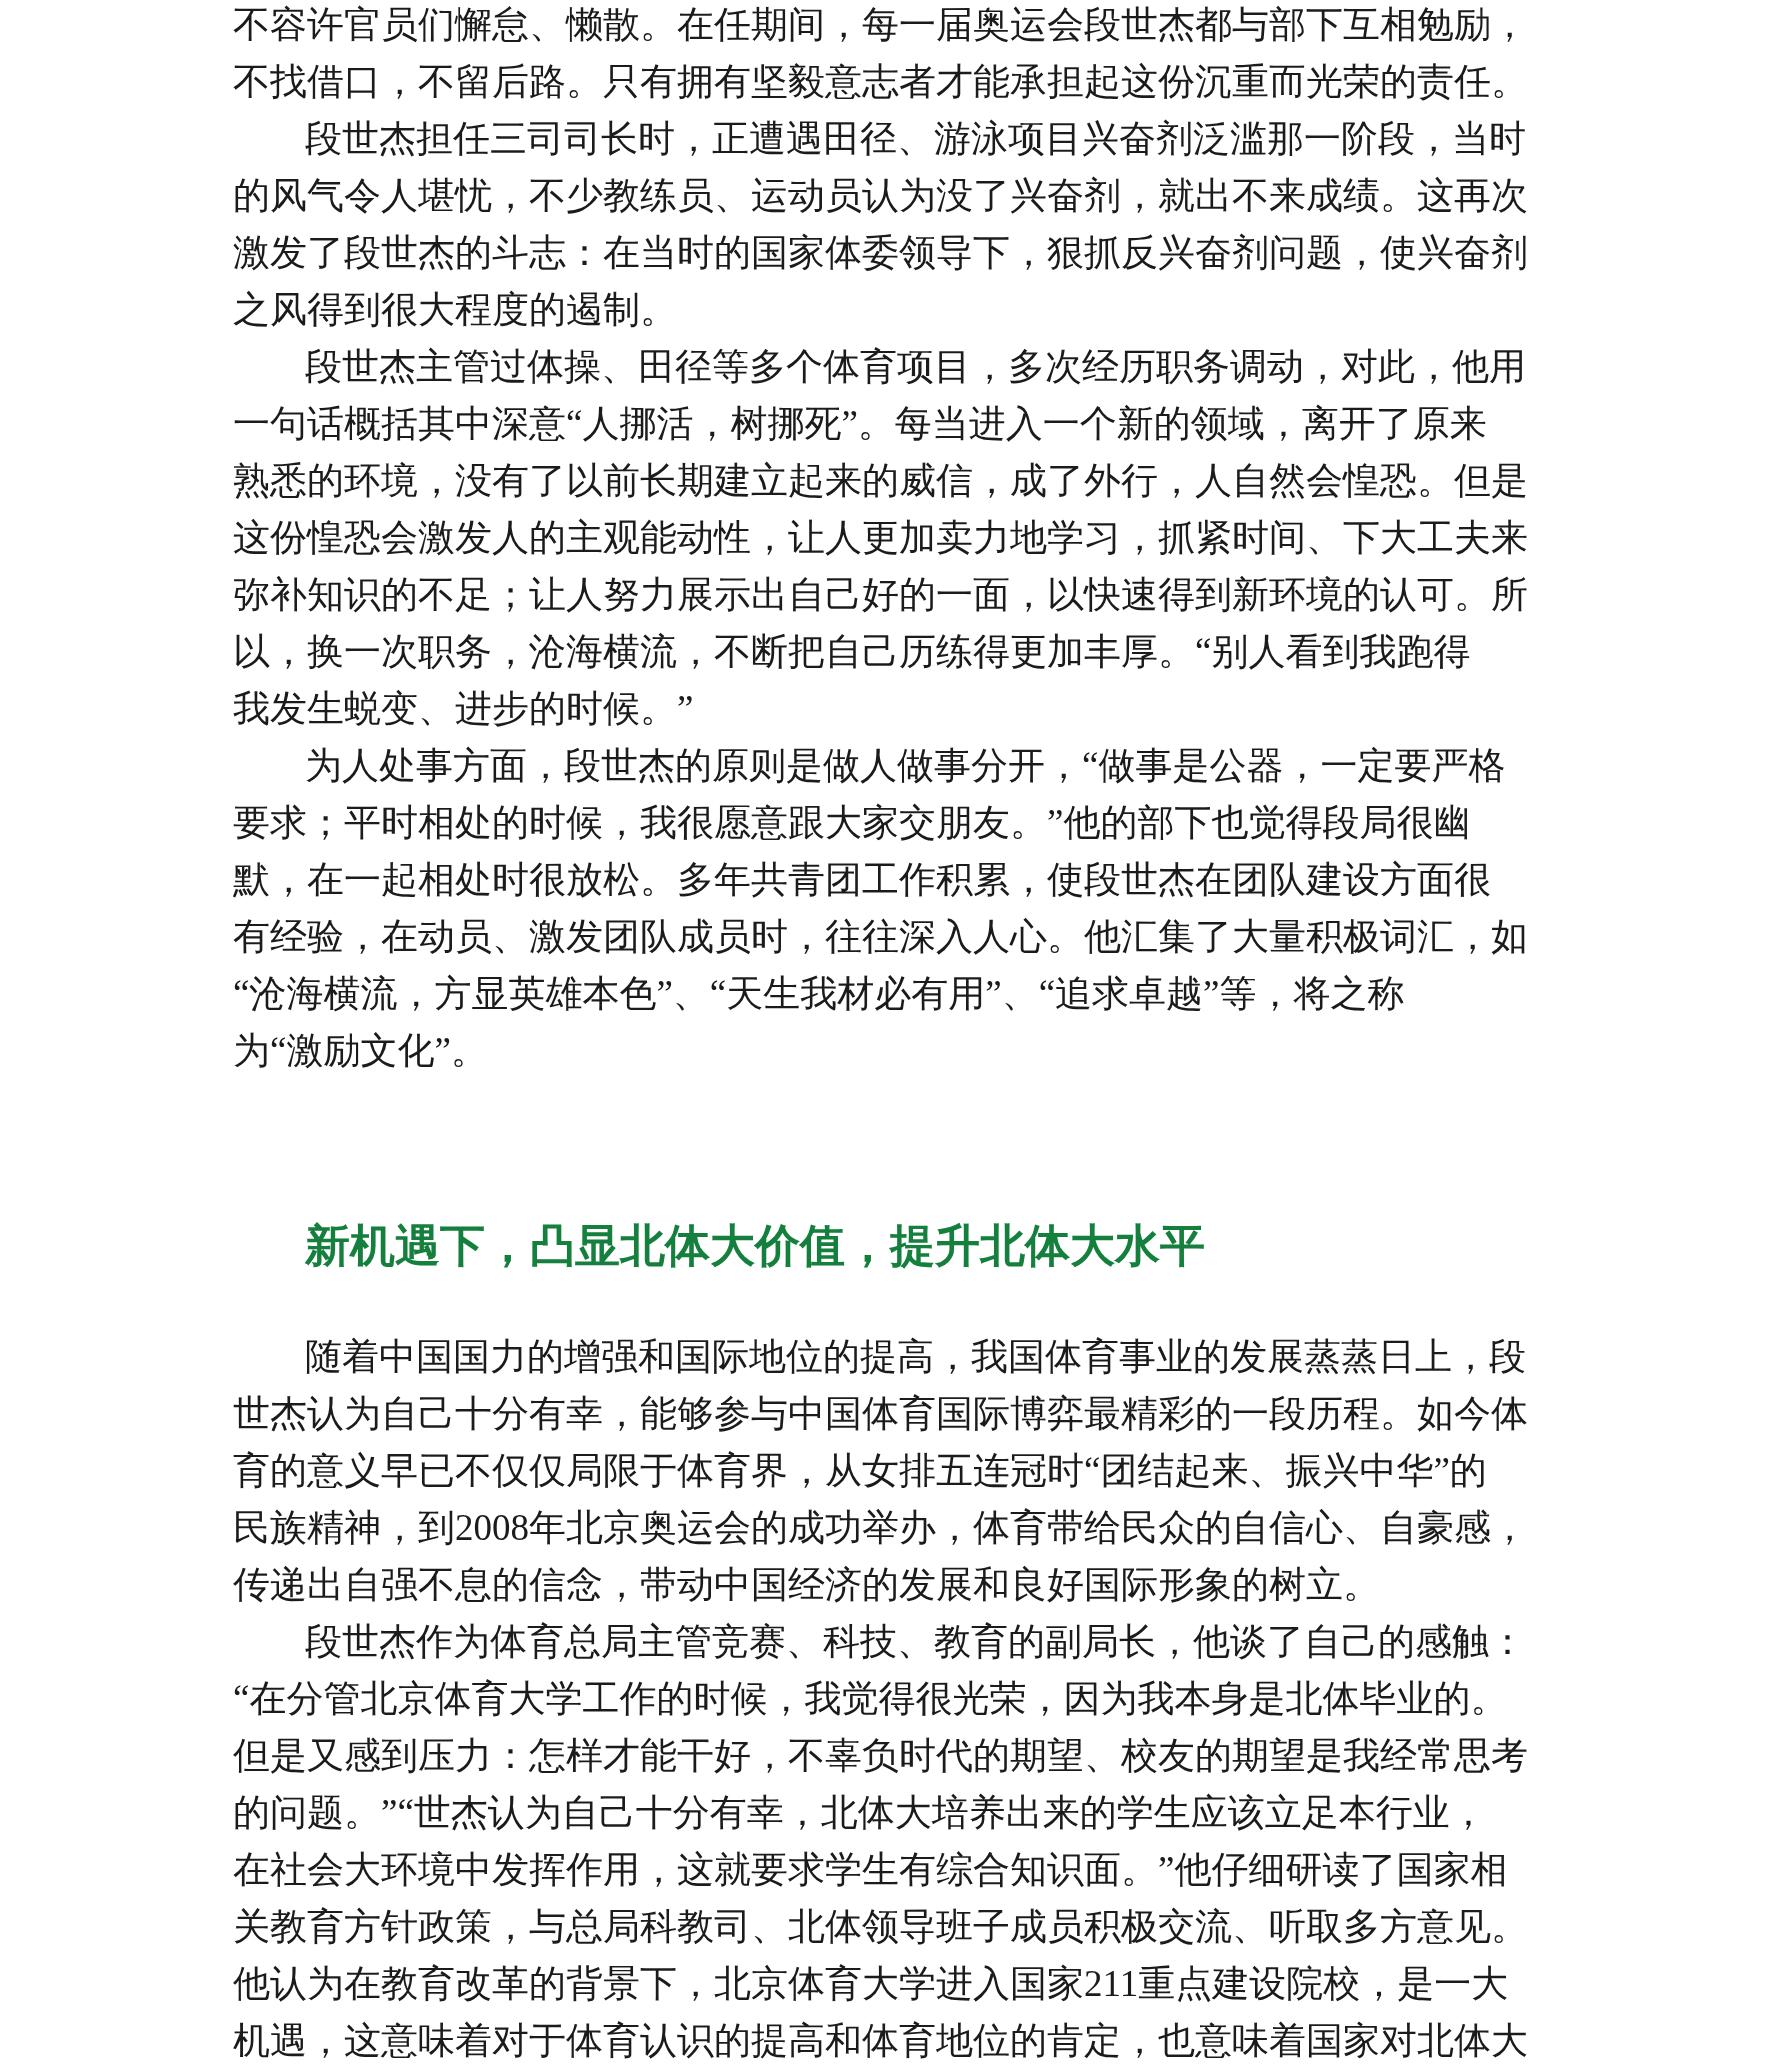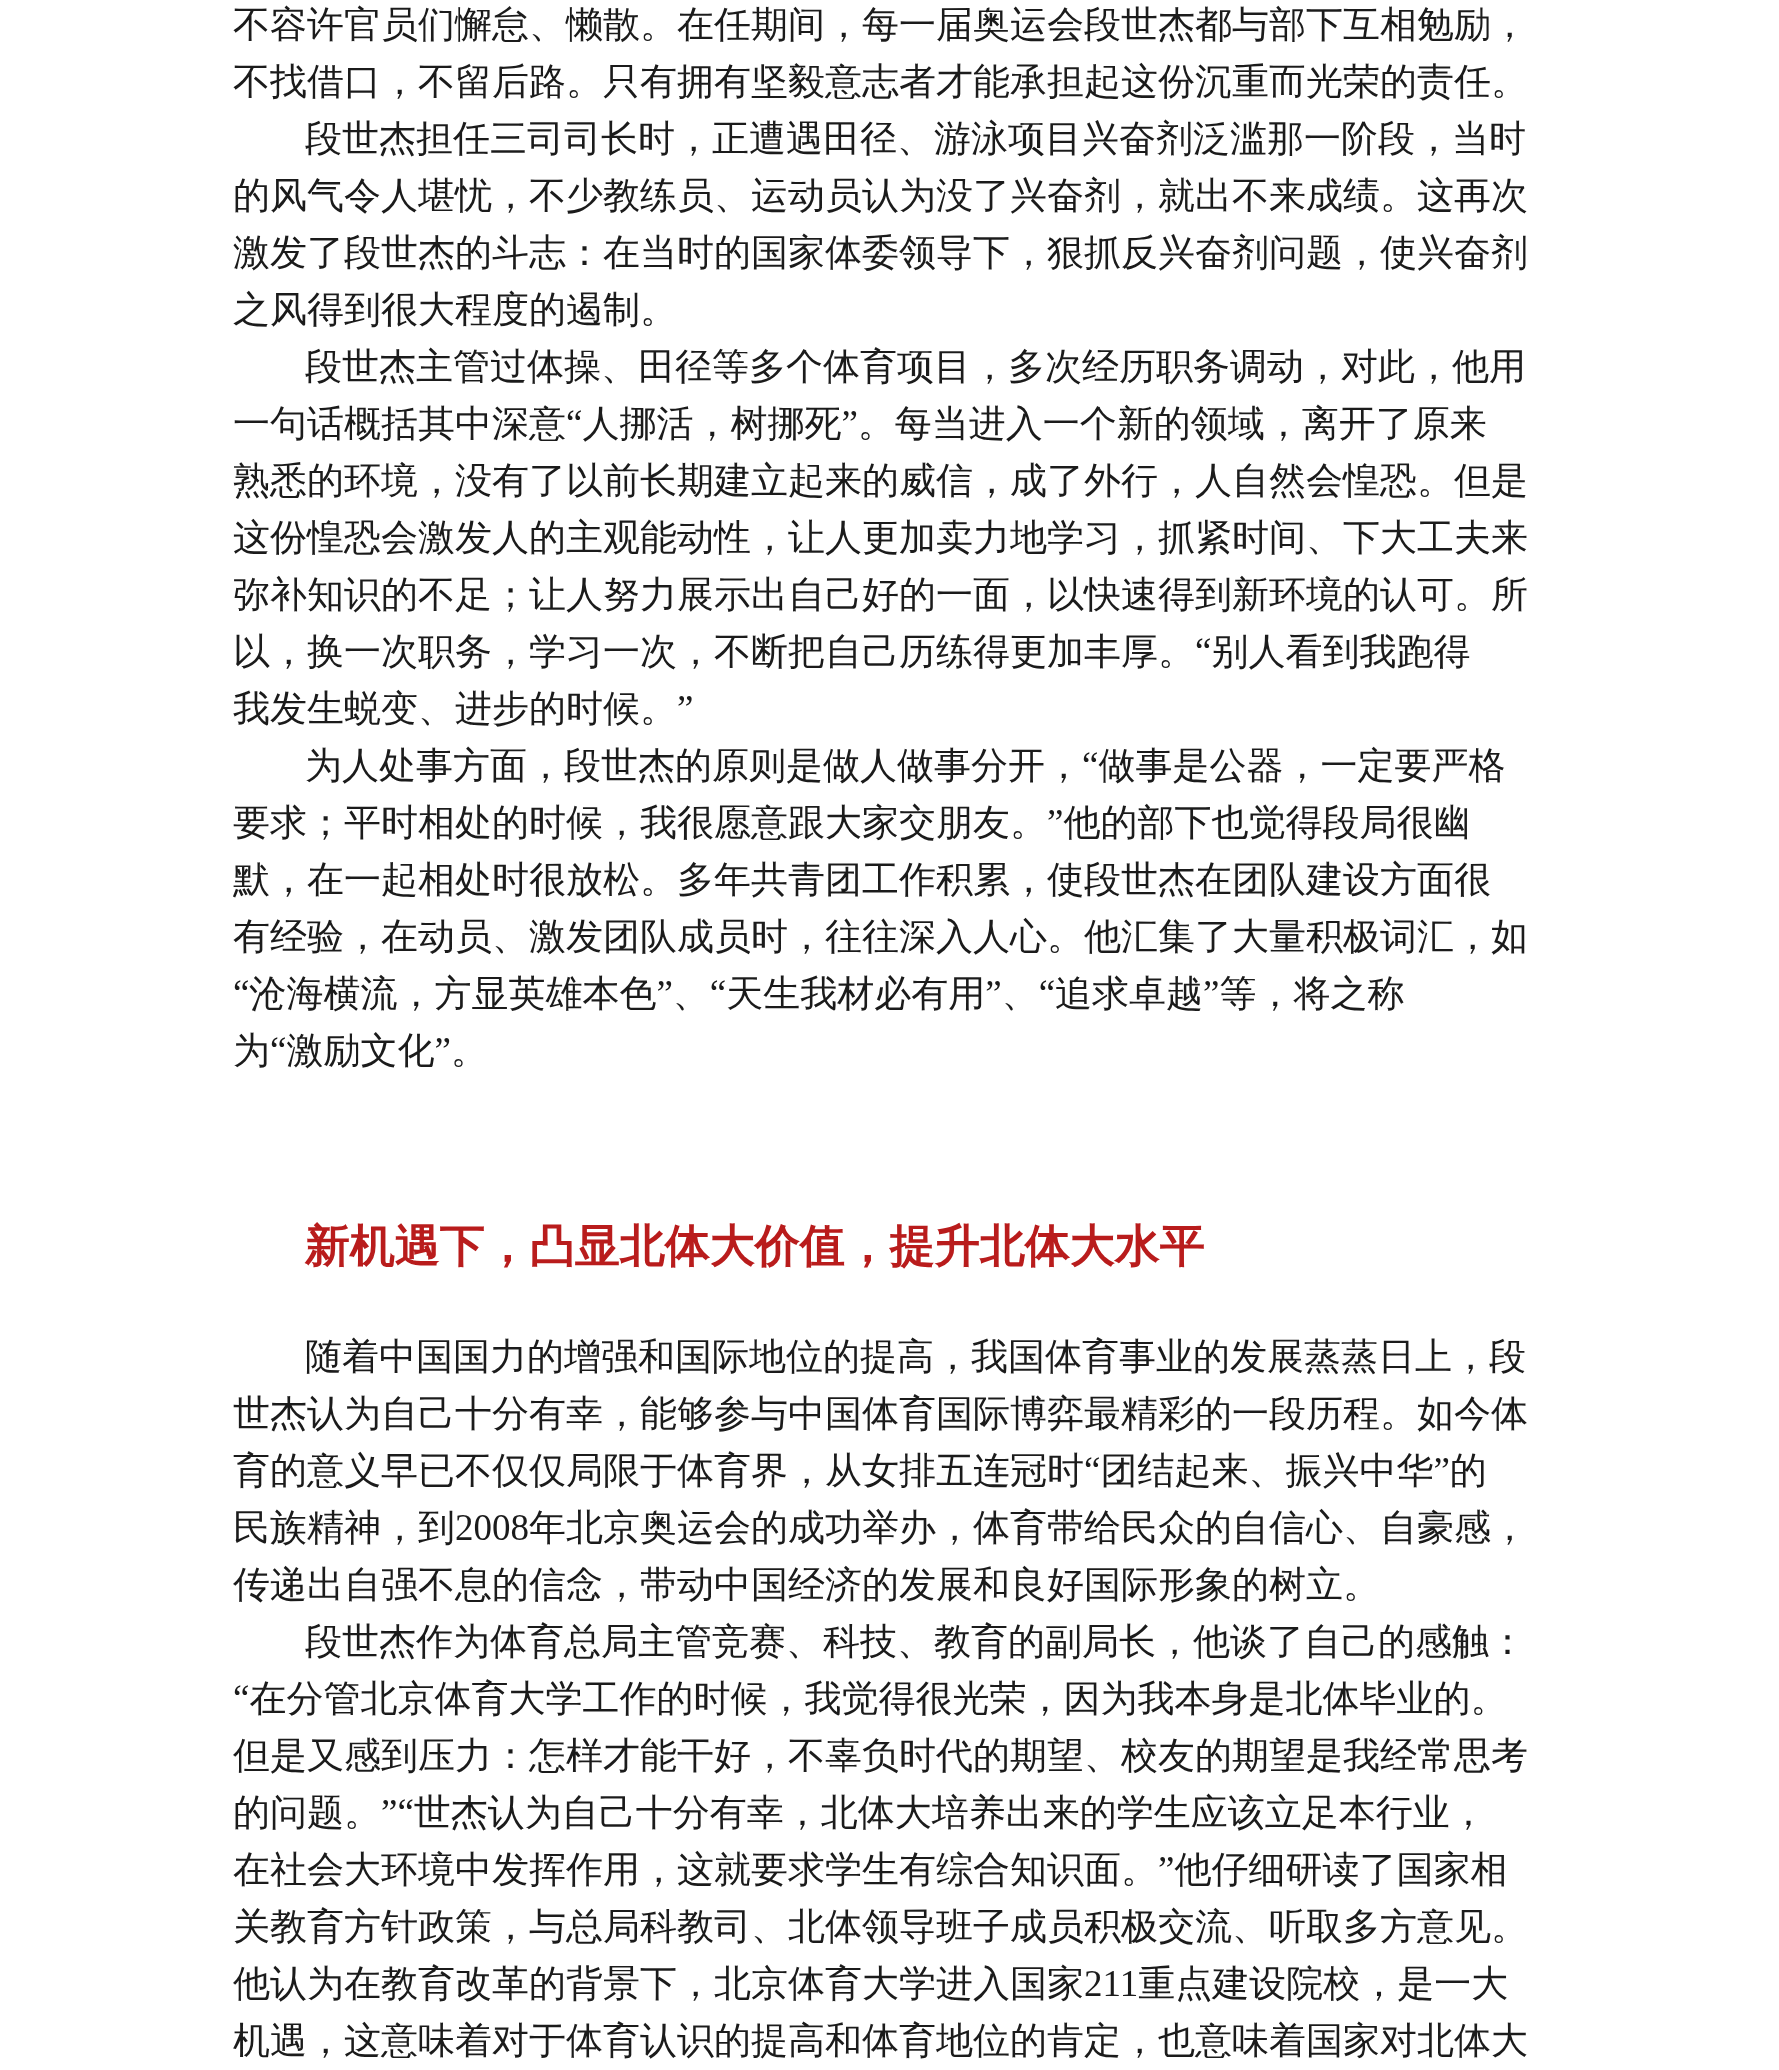--- a/index.html
+++ b/index.html
@@ -26,21 +26,21 @@
     color: #1b1b1b;
     white-space: nowrap;
     text-align: justify;
   }
   .line.indent { text-indent: 72px; }
   .heading-text {
     font-family: "Liberation Sans", "DejaVu Sans", sans-serif;
     font-weight: bold;
     font-size: 45px;
     line-height: 60px;
-    color: #b91c1c;
+    color: #15803d;
     padding-left: 72px;
     white-space: nowrap;
   }
 </style>
 </head>
 <body>
 
 <div class="page">
 
   <div class="block" id="section1">
@@ -48,21 +48,21 @@
     <div class="line">不找借口，不留后路。只有拥有坚毅意志者才能承担起这份沉重而光荣的责任。</div>
     <div class="line indent">段世杰担任三司司长时，正遭遇田径、游泳项目兴奋剂泛滥那一阶段，当时</div>
     <div class="line">的风气令人堪忧，不少教练员、运动员认为没了兴奋剂，就出不来成绩。这再次</div>
     <div class="line">激发了段世杰的斗志：在当时的国家体委领导下，狠抓反兴奋剂问题，使兴奋剂</div>
     <div class="line">之风得到很大程度的遏制。</div>
     <div class="line indent">段世杰主管过体操、田径等多个体育项目，多次经历职务调动，对此，他用</div>
     <div class="line">一句话概括其中深意“人挪活，树挪死”。每当进入一个新的领域，离开了原来</div>
     <div class="line">熟悉的环境，没有了以前长期建立起来的威信，成了外行，人自然会惶恐。但是</div>
     <div class="line">这份惶恐会激发人的主观能动性，让人更加卖力地学习，抓紧时间、下大工夫来</div>
     <div class="line">弥补知识的不足；让人努力展示出自己好的一面，以快速得到新环境的认可。所</div>
-    <div class="line">以，换一次职务，学习一次，不断把自己历练得更加丰厚。“别人看到我跑得</div>
+    <div class="line">以，换一次职务，沧海横流，不断把自己历练得更加丰厚。“别人看到我跑得</div>
     <div class="line">我发生蜕变、进步的时候。”</div>
     <div class="line indent">为人处事方面，段世杰的原则是做人做事分开，“做事是公器，一定要严格</div>
     <div class="line">要求；平时相处的时候，我很愿意跟大家交朋友。”他的部下也觉得段局很幽</div>
     <div class="line">默，在一起相处时很放松。多年共青团工作积累，使段世杰在团队建设方面很</div>
     <div class="line">有经验，在动员、激发团队成员时，往往深入人心。他汇集了大量积极词汇，如</div>
     <div class="line">“沧海横流，方显英雄本色”、“天生我材必有用”、“追求卓越”等，将之称</div>
     <div class="line">为“激励文化”。</div>
   </div>
 
   <div class="block" id="heading-block">

